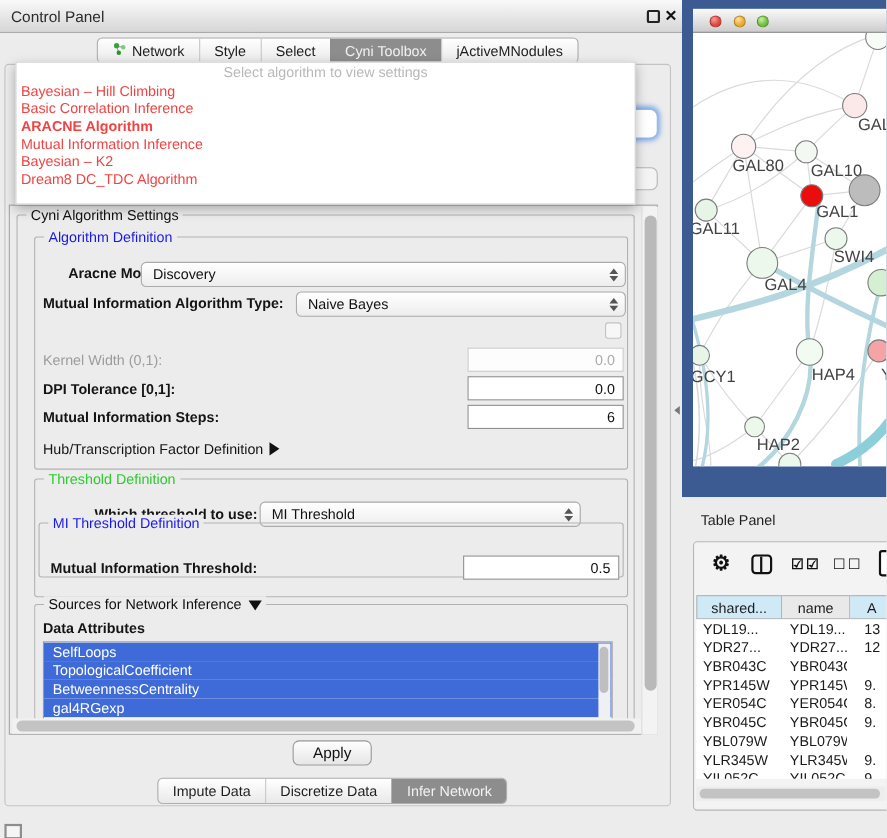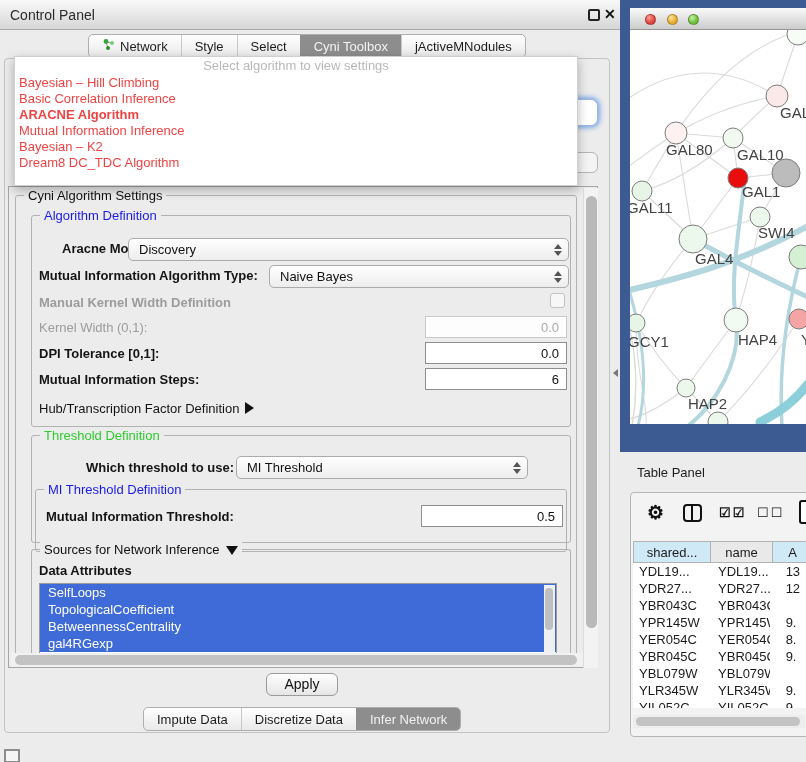--- a/index.html
+++ b/index.html
@@ -198,21 +198,20 @@
 
     <span class="lbl" style="left:30px; top:81px;">Mutual Information Algorithm Type:</span>
     <div class="combo" style="left:260px; top:78px; width:300px;">
       <span>Naive Bayes</span>
       <span class="stepper">
           <span class="up"></span>
           <span class="down"></span>
         </span>
     </div>
 
-    <span class="lbl disabled" style="left:30px; top:108px;">Manual Kernel Width Definition</span>
     <div class="checkbox" style="left:541px; top:106px;"></div>
 
     <span class="lbl plain disabled" style="left:30px; top:133px;">Kernel Width (0,1):</span>
     <div class="field disabled" style="left:416px; top:129px; width:142px;">0.0</div>
 
     <span class="lbl" style="left:30px; top:159px;">DPI Tolerance [0,1]:</span>
     <div class="field" style="left:416px; top:155px; width:142px;">0.0</div>
 
     <span class="lbl" style="left:30px; top:185px;">Mutual Information Steps:</span>
     <div class="field" style="left:416px; top:181px; width:142px;">6</div>
@@ -227,21 +226,21 @@
 
     <span class="lbl" style="left:77px; top:273px;">Which threshold to use:</span>
     <div class="combo" style="left:227px; top:269px; width:292px;">
       <span>MI Threshold</span>
       <span class="stepper">
           <span class="up"></span>
           <span class="down"></span>
         </span>
     </div>
 
-    <div class="groupbox" style="left:26px; top:302px; width:532px; height:63px;">
+    <div class="groupbox" style="left:26px; top:288px; width:532px; height:50px;">
       <span class="legend blue">MI Threshold Definition</span>
     </div>
     <span class="lbl" style="left:37px; top:322px;">Mutual Information Threshold:</span>
     <div class="field" style="left:412px; top:318px; width:142px;">0.5</div>
 
     <div class="groupbox" style="left:22px; top:362px; width:540px; height:112px; border-bottom:none;">
       <span class="legend">
         <span>Sources for Network Inference</span><span class="arrow-down"></span>
       </span>
     </div>

